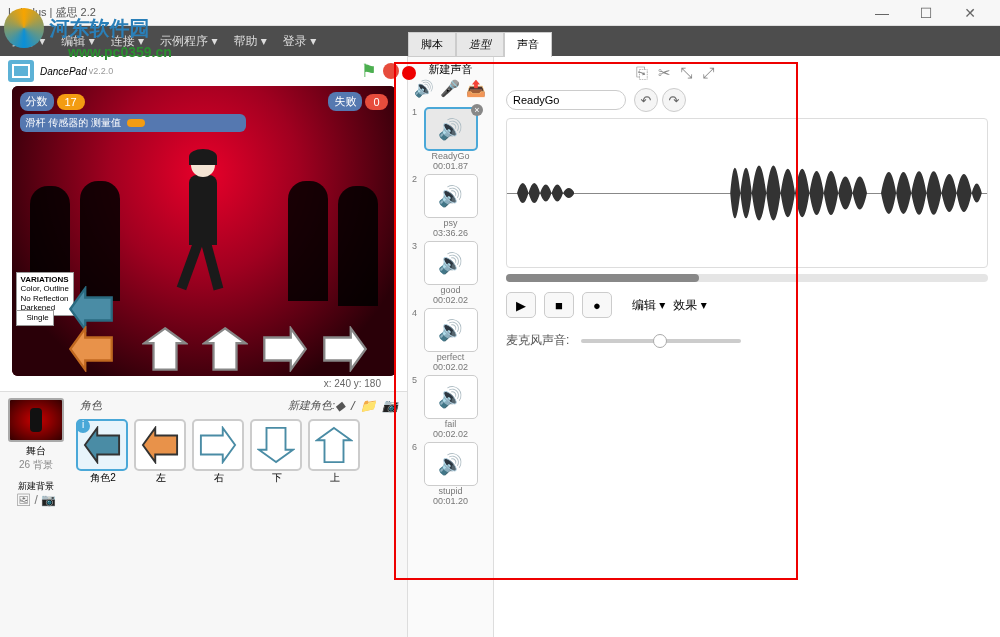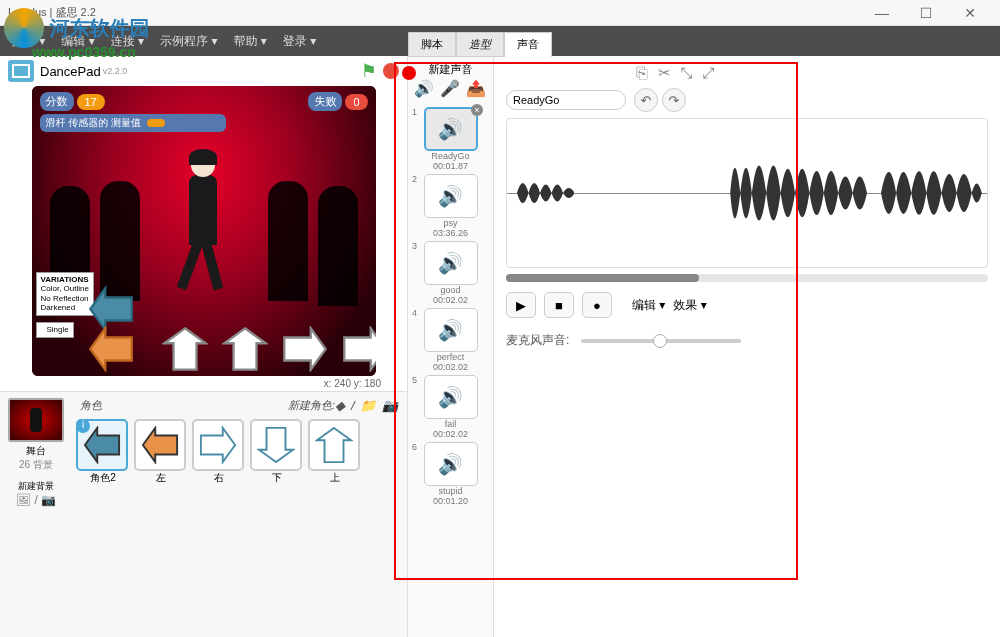--- a/index.html
+++ b/index.html
@@ -5,38 +5,38 @@
 * { margin: 0; padding: 0; box-sizing: border-box; font-family: "Microsoft YaHei", Arial, sans-serif; }
 body { background: #fff; width: 1000px; height: 637px; overflow: hidden; position: relative; }
 
 .titlebar { height: 26px; background: #f7f7f7; border-bottom: 1px solid #e0e0e0; display: flex; align-items: center; padding: 0 8px; font-size: 11px; color: #555; }
 .titlebar .spacer { flex: 1; }
 .win-btn { width: 44px; height: 24px; text-align: center; line-height: 24px; font-size: 14px; color: #666; }
 
 .watermark { position: absolute; top: 8px; left: 4px; z-index: 100; font-size: 20px; font-weight: bold; }
 .watermark .logo { display:inline-block; width:40px; height:40px; border-radius:50%; background: conic-gradient(#f7a400, #0a8fd8, #f7a400); vertical-align:middle; }
 .watermark .txt { color: #2a7fb8; vertical-align:middle; }
-.watermark .url { font-size: 14px; color: #2a8f2f; display:block; margin-left:28px; margin-top:-4px; }
+.watermark .url { font-size: 14px; color: #2a8f2f; display:block; margin-left:64px; margin-top:-4px; }
 
 .menubar { height: 30px; background: #4d4d4d; display: flex; align-items: center; padding: 0 12px; gap: 16px; font-size: 12px; color: #ddd; position: relative; }
 .menubar .dots { position:absolute; left:50%; transform:translateX(-50%); display:flex; gap:6px; }
 .menubar .dot { width:8px; height:8px; border-radius:50%; background:#c0392b; }
 
 .content { display: flex; height: calc(100% - 56px); }
 
 .left { width: 408px; display:flex; flex-direction:column; border-right:1px solid #ddd; }
 .stage-header { display:flex; align-items:center; padding:4px 8px; gap:6px; font-size:12px; }
 .stage-header .icon { width:26px; height:22px; background:#5cb1d6; border-radius:3px; position:relative; }
 .stage-header .icon:after { content:''; position:absolute; inset:4px; border:2px solid #fff; }
 .stage-header .ver { font-size:9px; color:#999; margin-left:-4px; }
 .stage-header .spacer { flex:1; }
 .flag { color:#4caf50; font-size:18px; }
 .stop-hex { width:16px; height:16px; background:#e74c3c; border-radius:50%; }
 
-.stage { width:344px; height:290px; margin:0 auto; background:#4a0010; border-radius:6px; position:relative; overflow:hidden; }
+.stage { width:384px; height:290px; margin:0 auto; background:#4a0010; border-radius:6px; position:relative; overflow:hidden; }
 .stage-bg { position:absolute; inset:0; background: radial-gradient(ellipse at 50% 30%, #e8002a 0%, #a00020 35%, #2a0008 80%); }
 .stage-dancer { position:absolute; left:50%; top:48%; transform:translate(-50%,-50%); width:90px; height:160px; }
 .dancer-body { position:absolute; left:30px; top:30px; width:28px; height:70px; background:#1a1a1a; border-radius:8px 8px 0 0; }
 .dancer-head { position:absolute; left:32px; top:8px; width:24px; height:24px; background:#f4e4d4; border-radius:50%; }
 .dancer-hair { position:absolute; left:30px; top:4px; width:28px; height:16px; background:#1a1a1a; border-radius:50% 50% 0 0; }
 .dancer-leg { position:absolute; top:95px; width:10px; height:50px; background:#1a1a1a; }
 .dancer-leg.l { left:26px; transform:rotate(20deg); }
 .dancer-leg.r { left:48px; transform:rotate(-15deg); }
 .silhouette { position:absolute; width:40px; height:120px; background:#000; opacity:0.85; border-radius:18px 18px 0 0; }
 .arrow-w { position:absolute; width:46px; height:46px; }
@@ -123,21 +123,21 @@
       <span class="dot"></span>
       <span class="dot"></span>
       <span class="dot"></span>
     </div>
 </div>
 
 <div class="content">
   <div class="left">
     <div class="stage-header">
       <span class="icon"></span>
-      <span style="font-size:13px;">DancePad</span>
+      <span style="font-size:10px;font-style:italic;">DancePad</span>
       <span class="ver">v2.2.0</span>
       <span class="spacer"></span>
       <span class="flag">⚑</span>
       <span class="stop-hex"></span>
     </div>
 
     <div class="stage">
       <div class="stage-bg"></div>
       <div class="silhouette" style="left:18px; top:100px;"></div>
       <div class="silhouette" style="left:68px; top:95px;"></div>
@@ -161,21 +161,21 @@
       <div class="sensor-bar">
         <span>滑杆 传感器的 测量值</span>
           <span class="fill"></span>
       </div>
       <div class="var-box" style="bottom:60px;">
         <b>VARIATIONS</b><br>
         <span>Color, Outline</span><br>
         <span>No Reflection</span><br>
         <span>Darkened</span>
       </div>
-      <div class="var-box" style="bottom:38px;padding-left:10px;">
+      <div class="var-box" style="bottom:50px;padding-left:10px;">
         <span>Single</span>
       </div>
       <div class="arrow-w" style="left:56px; top:200px;"><svg viewBox="0 0 40 40">
             <path d="M20 2 L38 15 L30 15 L30 38 L10 38 L10 15 L2 15 Z" transform="rotate(-90 20 20)" fill="#4a8ca5" stroke="#2a6a80" stroke-width="2"></path>
           </svg></div>
       <div class="arrow-w" style="left:56px; top:240px;"><svg viewBox="0 0 40 40">
             <path d="M20 2 L38 15 L30 15 L30 38 L10 38 L10 15 L2 15 Z" transform="rotate(-90 20 20)" fill="#e8924a" stroke="#c06820" stroke-width="2"></path>
           </svg></div>
       <div class="arrow-w" style="left:130px; top:240px;"><svg viewBox="0 0 40 40">
             <path d="M20 2 L38 15 L30 15 L30 38 L10 38 L10 15 L2 15 Z" fill="#fff" stroke="#888" stroke-width="2"></path>

